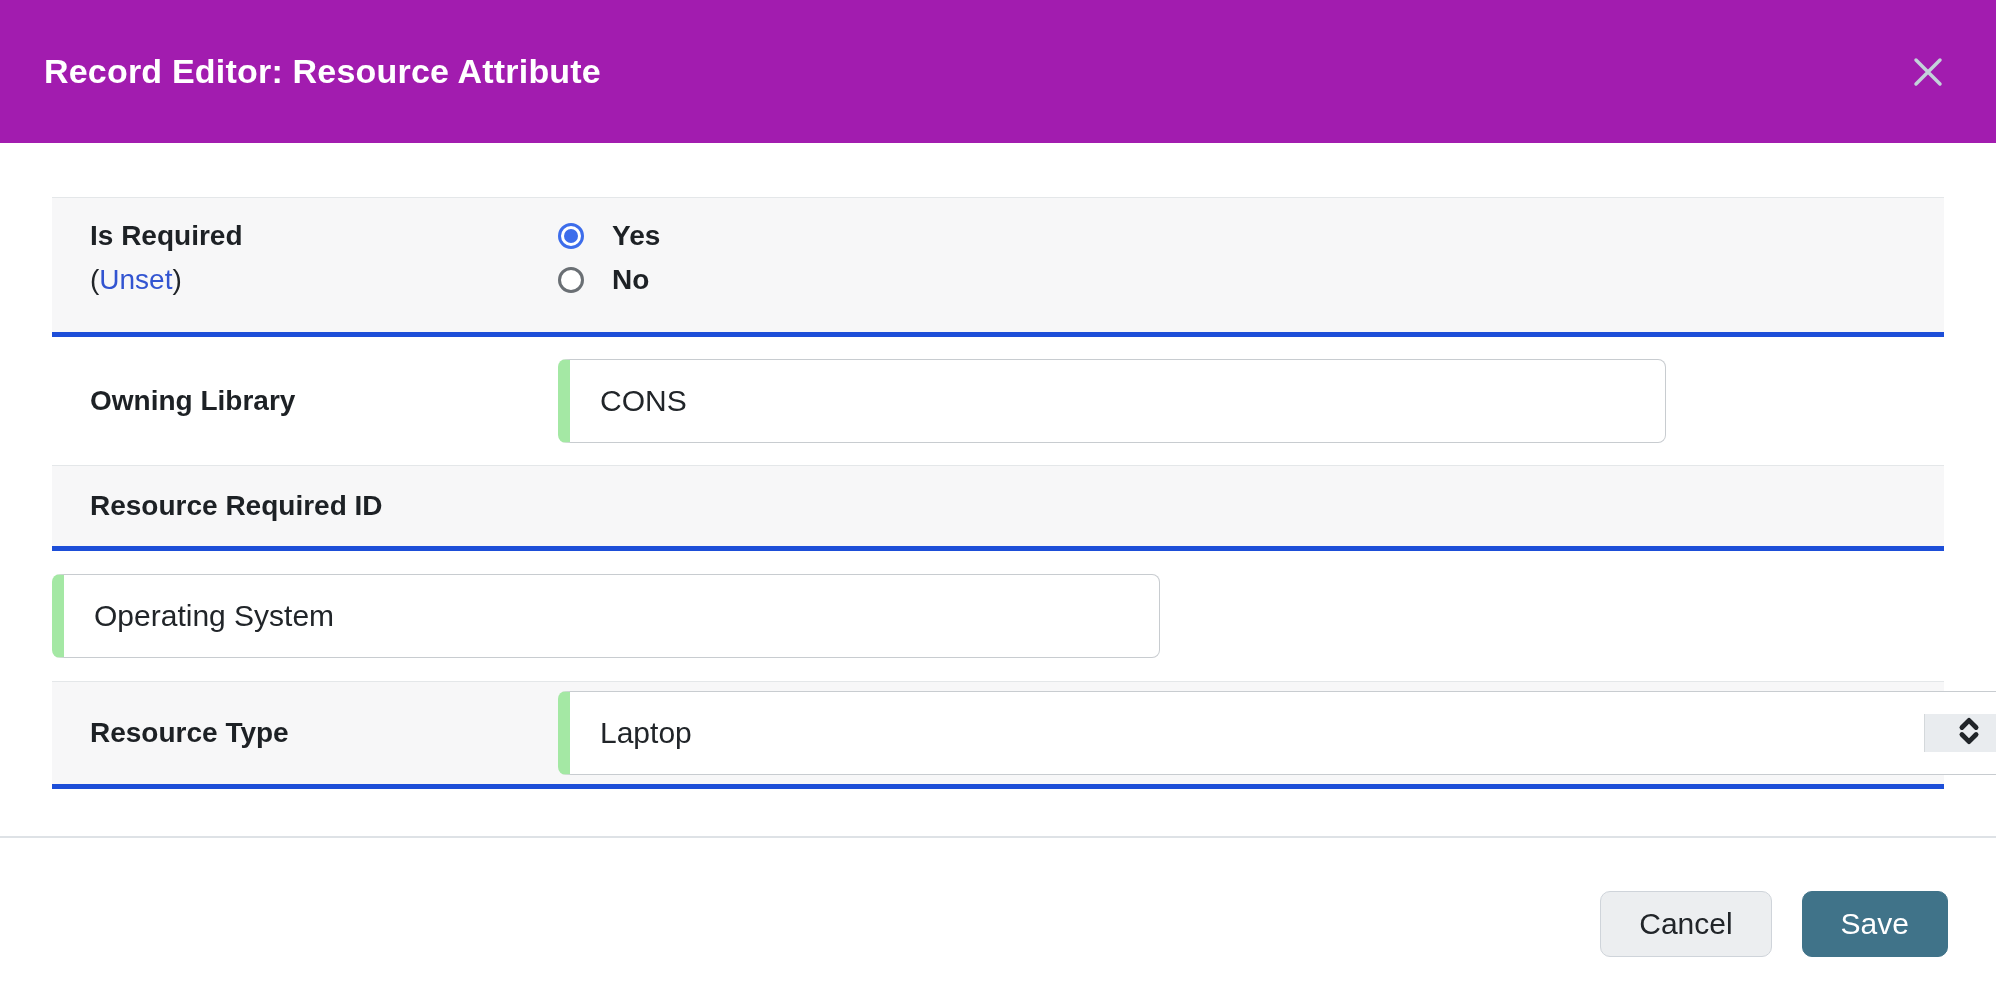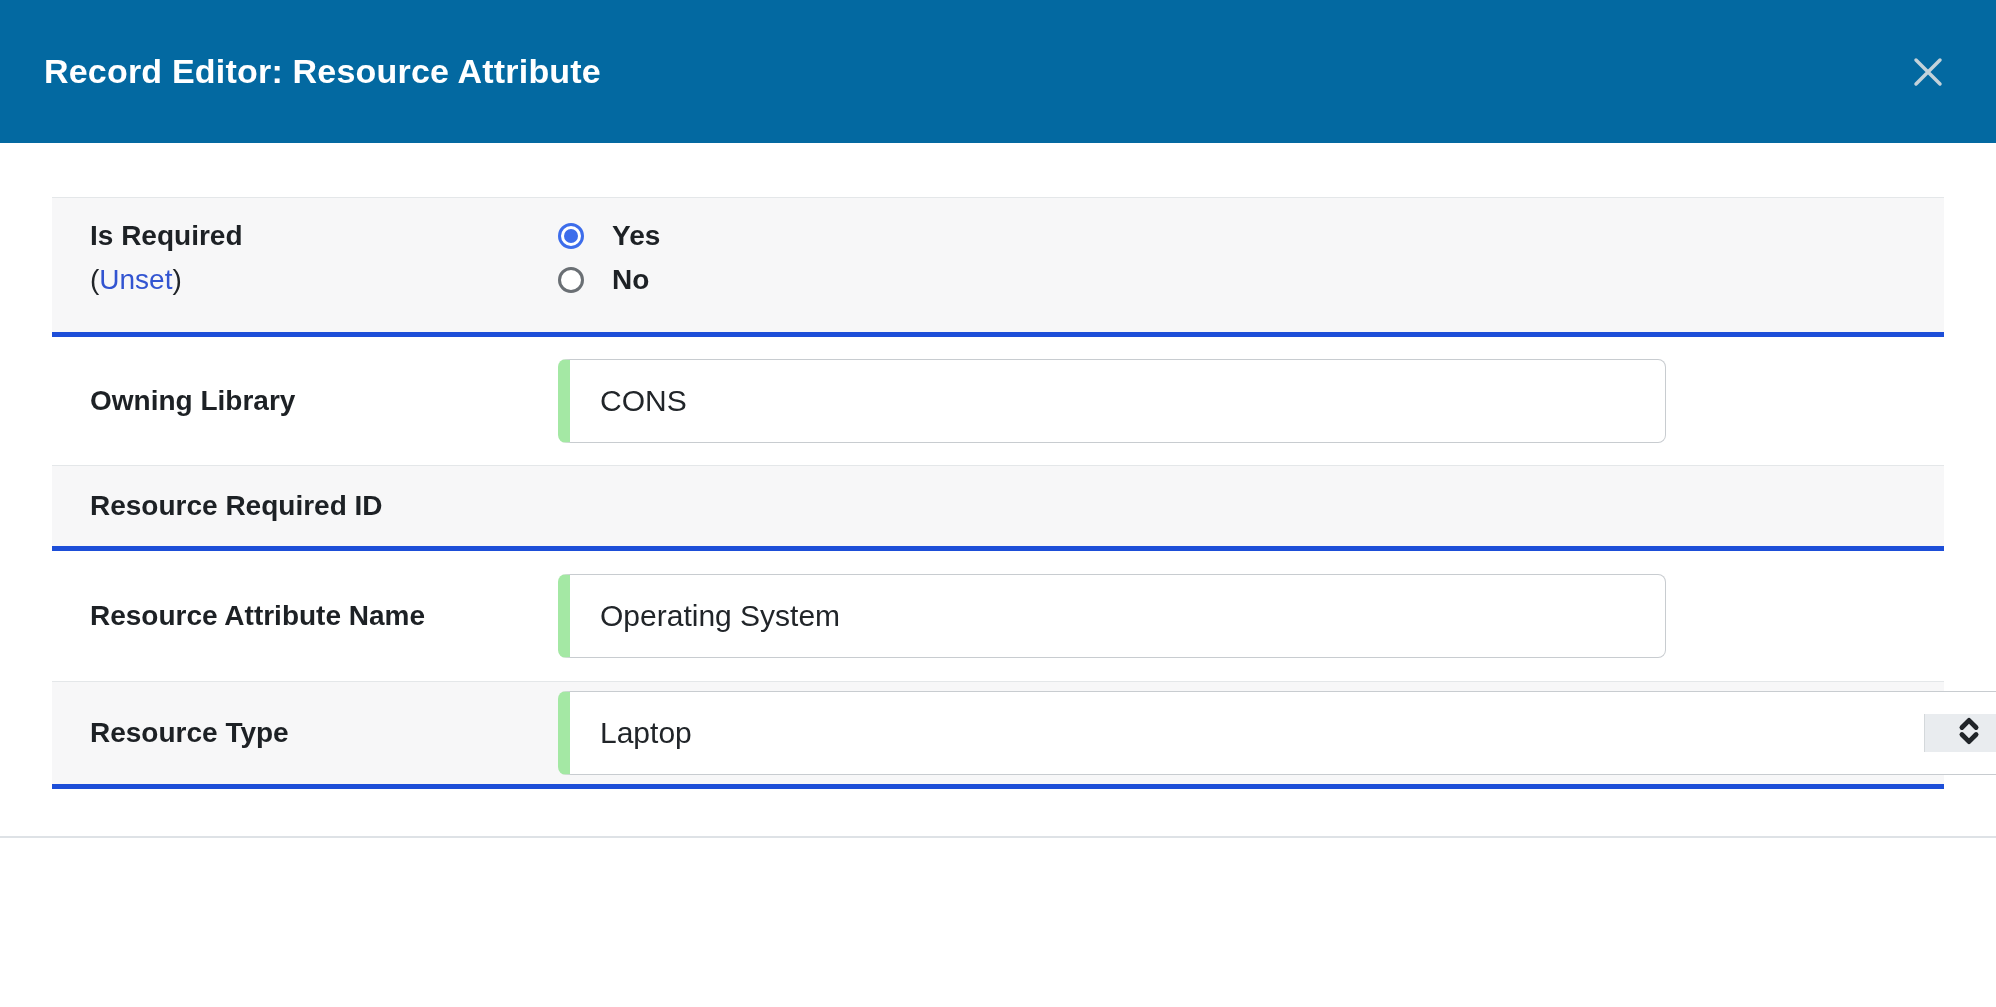--- a/index.html
+++ b/index.html
@@ -12,21 +12,21 @@
     position:relative;
     width:1996px;
     height:1007px;
     background:#ffffff;
     overflow:hidden;
   }
 
   
   .modal-header{
     height:143px;
-    background:#0369a1;
+    background:#a21caf;
     display:flex;
     align-items:center;
     justify-content:space-between;
     padding:0 46px 0 44px;
     box-sizing:border-box;
   }
   .modal-title{
     color:#ffffff;
     font-size:34px;
     font-weight:700;
@@ -253,23 +253,20 @@
     </div>
 
     <div class="form-row striped row-attr-id">
       <div class="label-col">
         <div class="field-label">Resource Required ID</div>
       </div>
       <div class="input-col"></div>
     </div>
 
     <div class="form-row row-attr-name">
-      <div class="label-col">
-        <div class="field-label">Resource Attribute Name</div>
-      </div>
       <div class="input-col">
         <input class="text-input" type="text" value="Operating System" style="">
       </div>
     </div>
 
     <div class="form-row striped row-resource-type">
       <div class="label-col">
         <div class="field-label">Resource Type</div>
       </div>
       <div class="input-col">
@@ -283,14 +280,18 @@
               </svg>
             </span>
           </div>
         </div>
       </div>
     </div>
 
   </div>
 
   <div class="footer-divider"></div>
+  <div class="modal-footer">
+    <button class="btn btn-cancel">Cancel</button>
+    <button class="btn btn-save">Save</button>
+  </div>
 
 </div>
 
 </body></html>

